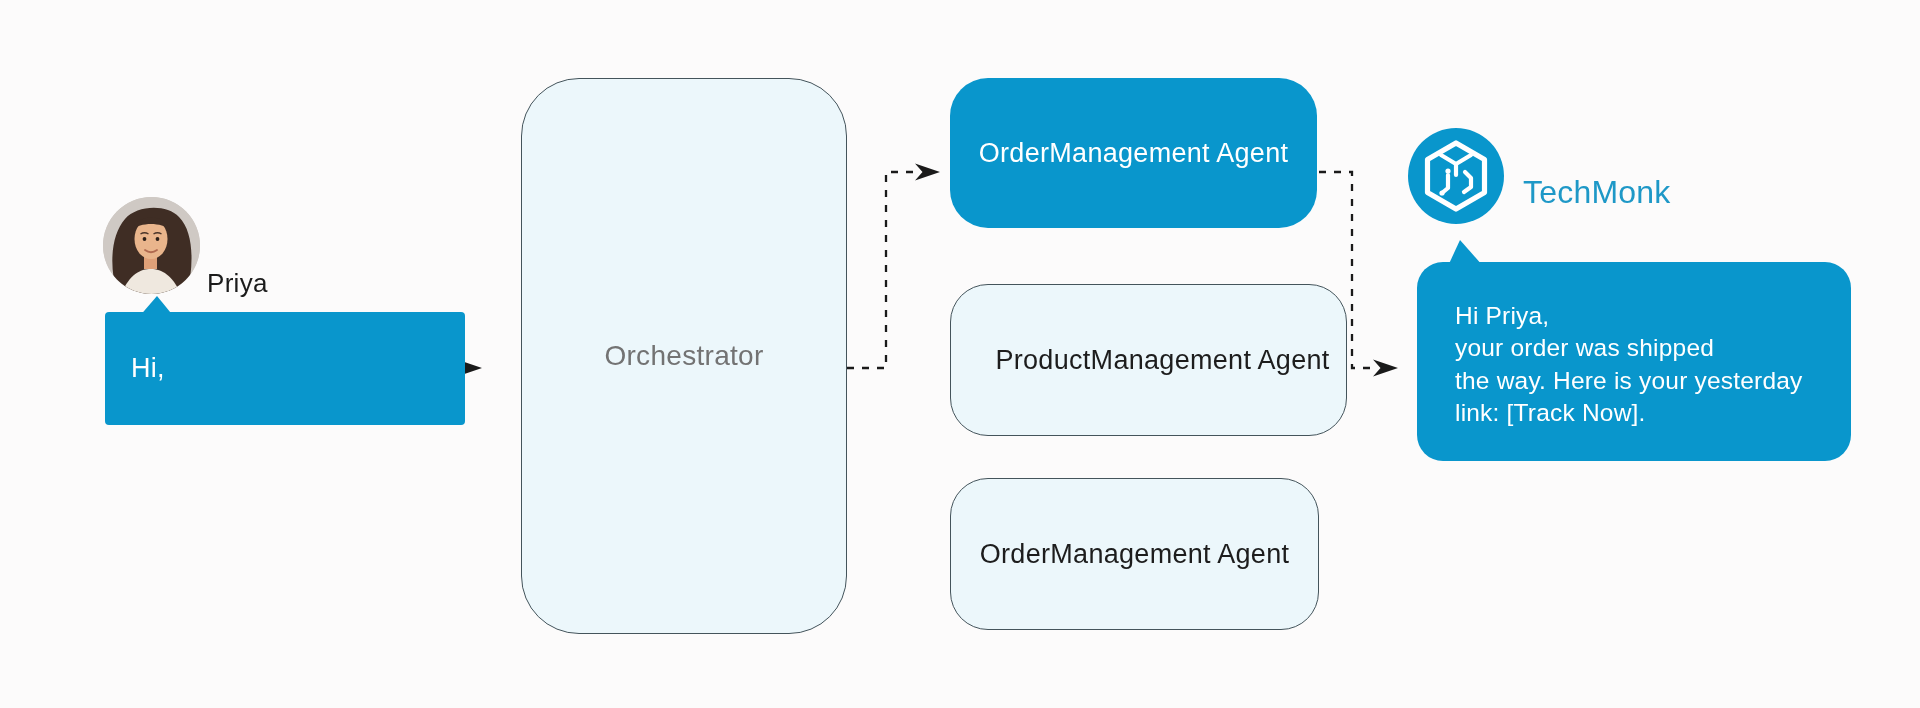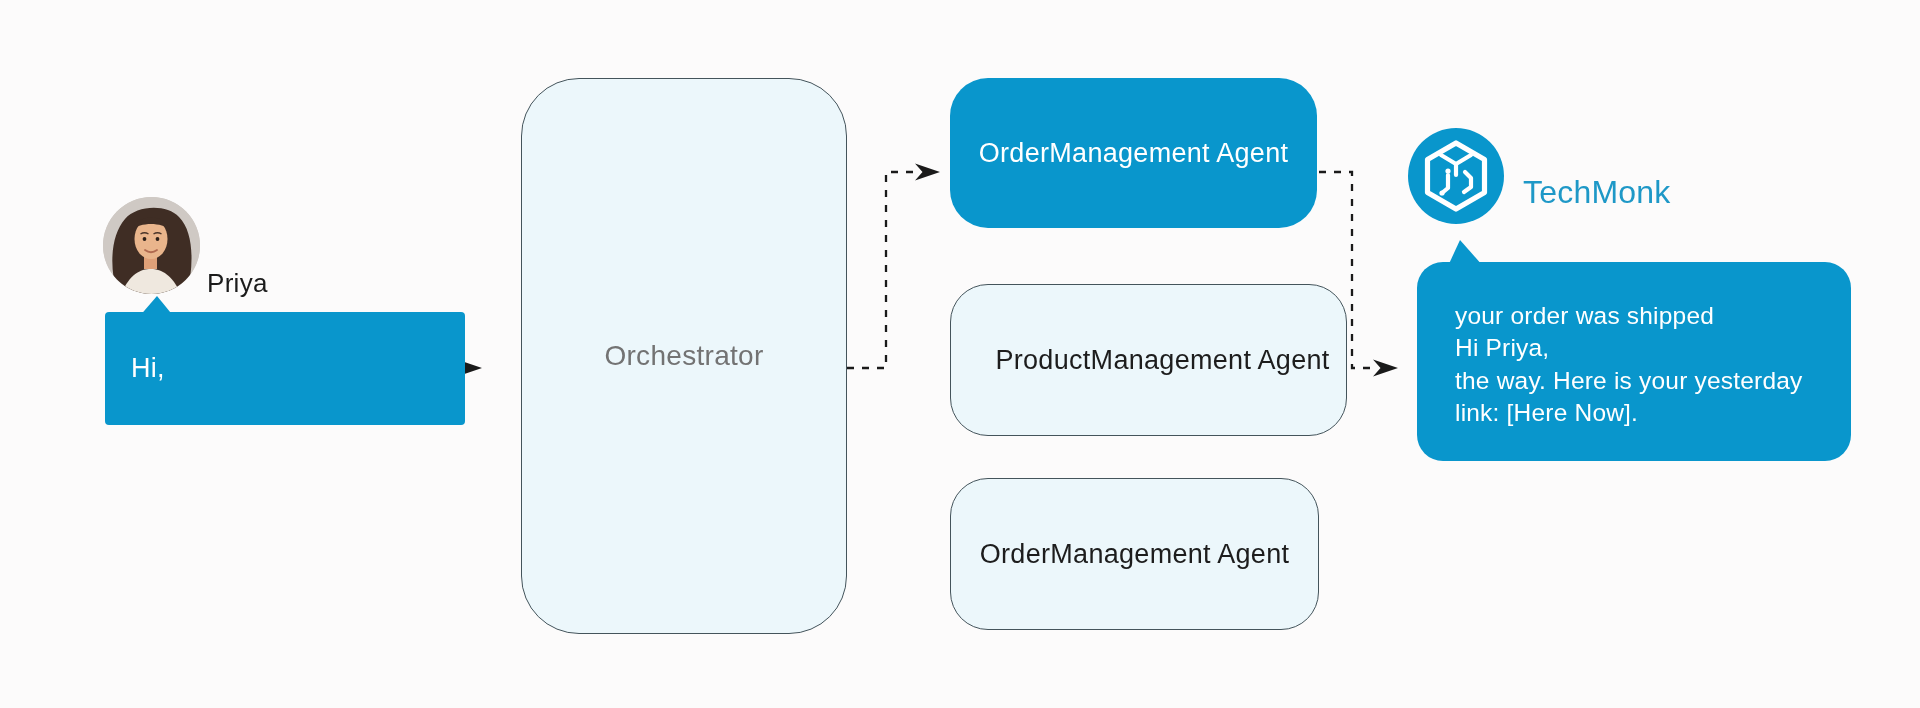--- a/index.html
+++ b/index.html
@@ -141,19 +141,19 @@
         <path d="M 40,47 L 40,60 L 34,65"></path>
         <path d="M 57,44 L 63,50 L 63,59 L 56,64"></path>
       </g>
       <circle cx="40" cy="43" r="2.6" fill="#ffffff"></circle>
       <circle cx="34" cy="65" r="2.6" fill="#ffffff"></circle>
     </svg>
   </div>
   <div class="abs brand-name">TechMonk</div>
 
   <div class="abs bubble bubble-response">
+    <div>Hi Priya,</div>
     <div>your order was shipped</div>
-    <div>Hi Priya,</div>
     <div>the way. Here is your yesterday</div>
-    <div>link: [Here Now].</div>
+    <div>link: [Track Now].</div>
   </div>
 
 </div>
 
 </body></html>

